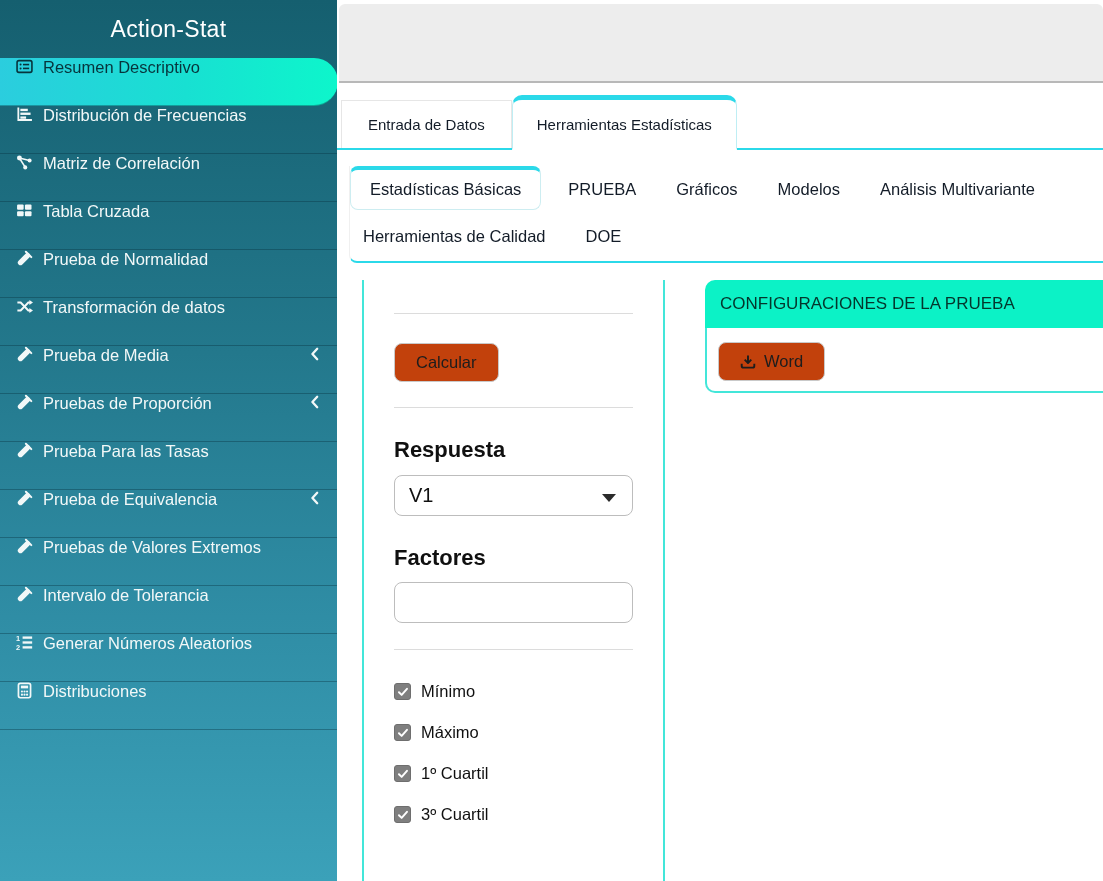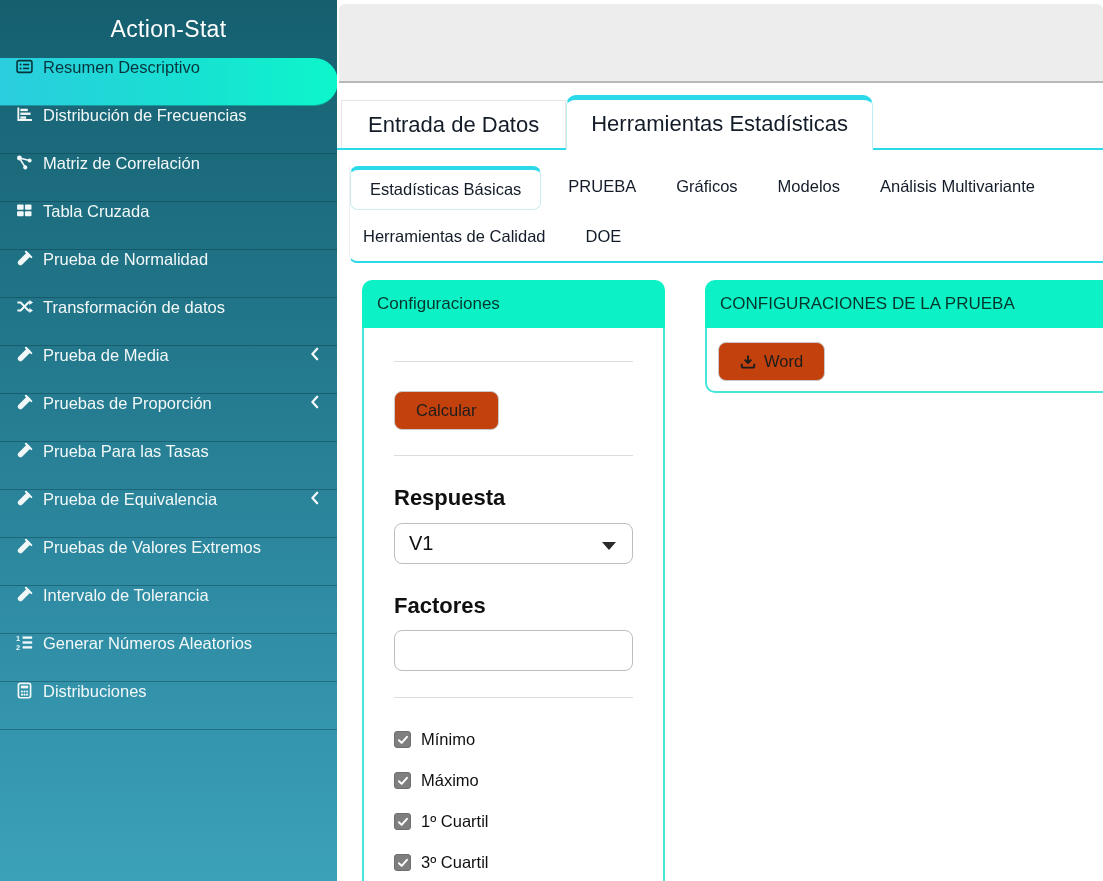--- a/index.html
+++ b/index.html
@@ -26,31 +26,31 @@
     border-bottom:1px solid rgba(8,50,62,.38); }
 
   
   .main { flex:1 1 auto; position:relative; background:#fff; min-width:0; }
   .topband { margin:4px 0 0 2px; height:79px; background:#ededed;
     border-bottom:2px solid #b8b8b8; border-radius:6px 6px 0 0; }
 
   .tabs-row { margin-top:12px; padding-left:4px; display:flex; align-items:flex-end;
     border-bottom:2px solid #2bd9e9; }
   .tab { display:flex; align-items:center; justify-content:center; background:#fff;
-    font-size:22px; color:#131c28; cursor:pointer; }
+    font-size:15px; color:#131c28; cursor:pointer; }
   .tab.inactive { height:48px; padding:0 26px; border:1px solid #e6e6e6; border-bottom:none; }
   .tab.active { height:55px; padding:16px 24px; border:1px solid #bfeef4;
     border-top:5px solid #2bd9e9; border-radius:10px 10px 0 0;
     margin-bottom:-2px; border-bottom:2px solid #fff; }
 
   .subtabs { margin-left:12px; padding-bottom:4px; border-bottom:2px solid #2bd9e9;
     border-left:1px solid #f0f0f0; border-bottom-left-radius:8px;
     margin-top:16px; display:flex; flex-wrap:wrap; column-gap:14px; row-gap:6px;
     width:calc(100% - 12px); }
-  .subtab { display:flex; align-items:flex-start; font-size:16.5px; color:#131c28;
+  .subtab { display:flex; align-items:flex-end; font-size:16.5px; color:#131c28;
     cursor:pointer; padding:11px 13px; }
   .subtab.active { padding:10px 19px; border:1px solid #cdedf1;
     border-top:4px solid #2bd9e9; border-radius:8px; }
 
   .panels { display:flex; align-items:flex-start; gap:40px; margin:17px 0 0 25px; }
   .panel { display:flex; flex-direction:column; }
   .panel-header { background:#0cf2c6; color:#04362c; font-size:17px;
     padding:14px 15px; border-radius:10px 10px 0 0; }
   .panel-body { background:#fff; border:2px solid #43e6d9; border-top:none;
     border-radius:0 0 10px 10px; }
@@ -318,21 +318,20 @@
         <span>Herramientas de Calidad</span>
       </div>
       <div class="subtab">
         <span>DOE</span>
       </div>
     </div>
 
     <div class="panels">
 
       <section class="panel config-panel">
-        <div class="panel-header">Configuraciones</div>
         <div class="panel-body config-body">
           <hr class="rule">
           <button class="btn calc-btn">Calcular</button>
           <hr class="rule rule2">
 
           <div class="fld-label">Respuesta</div>
           <div class="select">
             <span>V1</span>
             <span class="caret"></span>
           </div>

